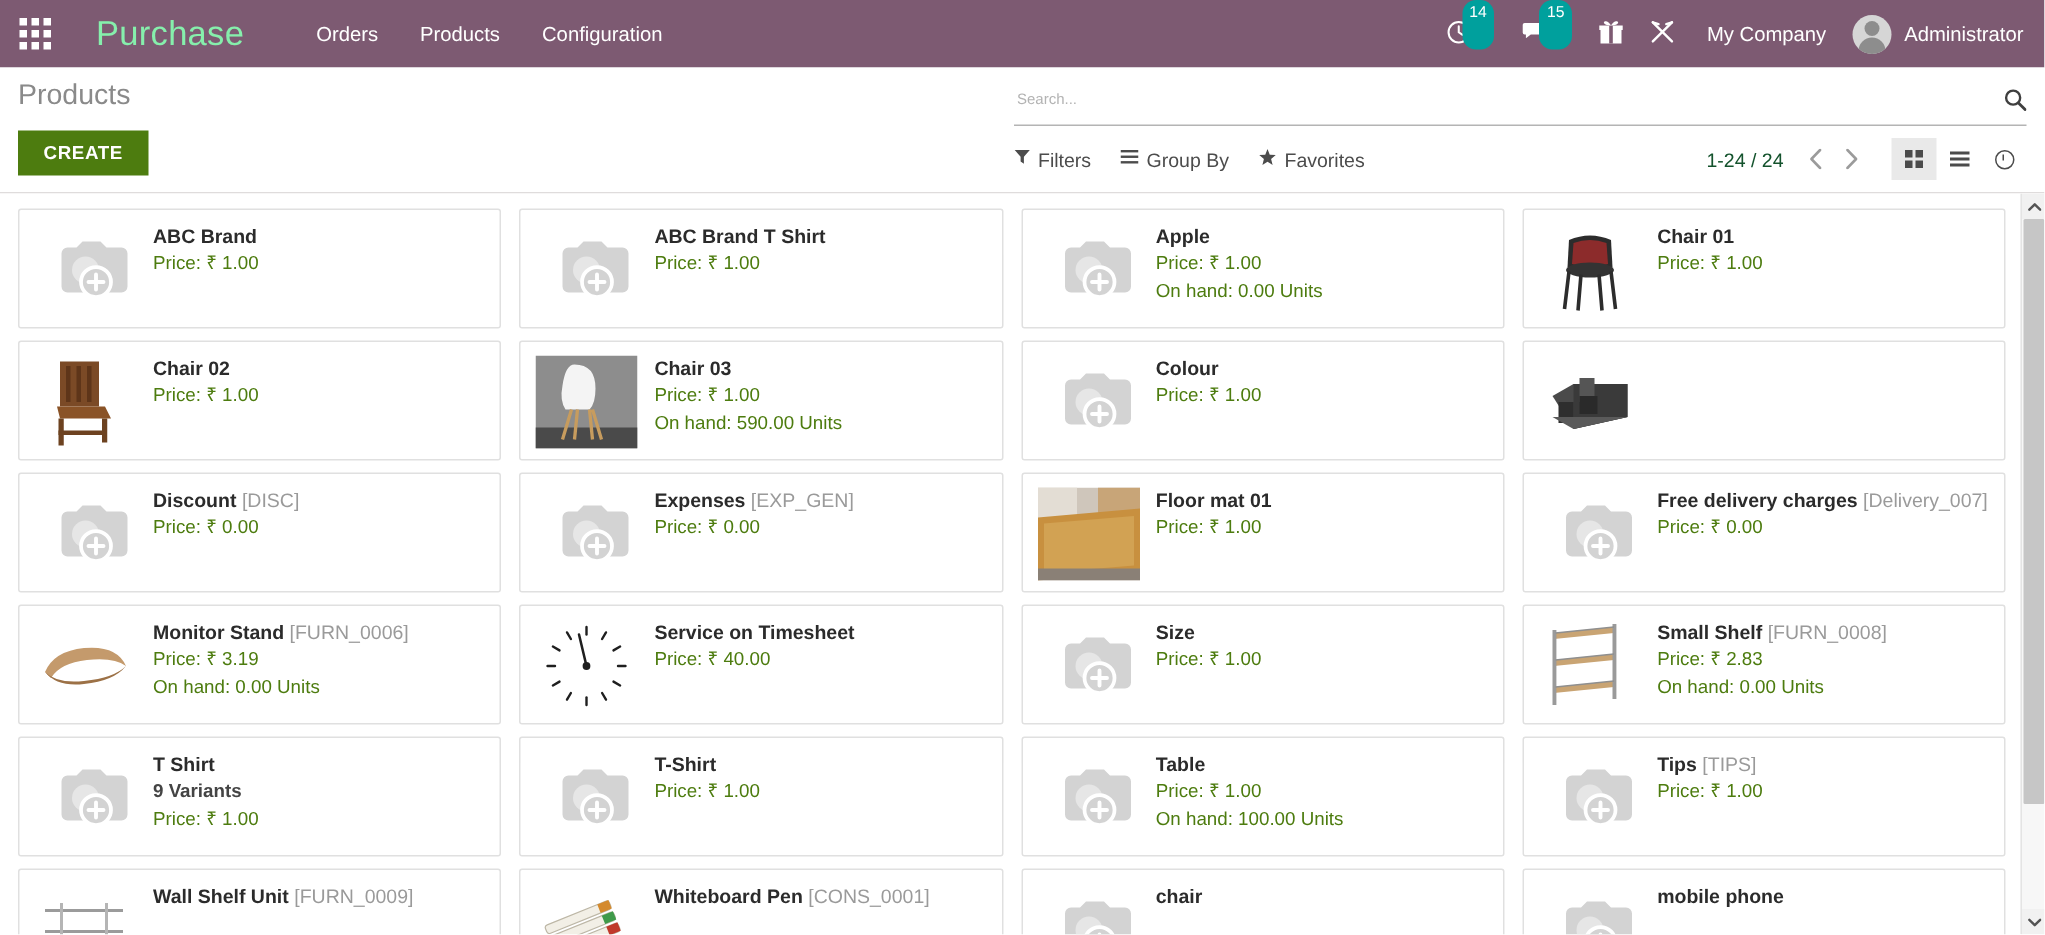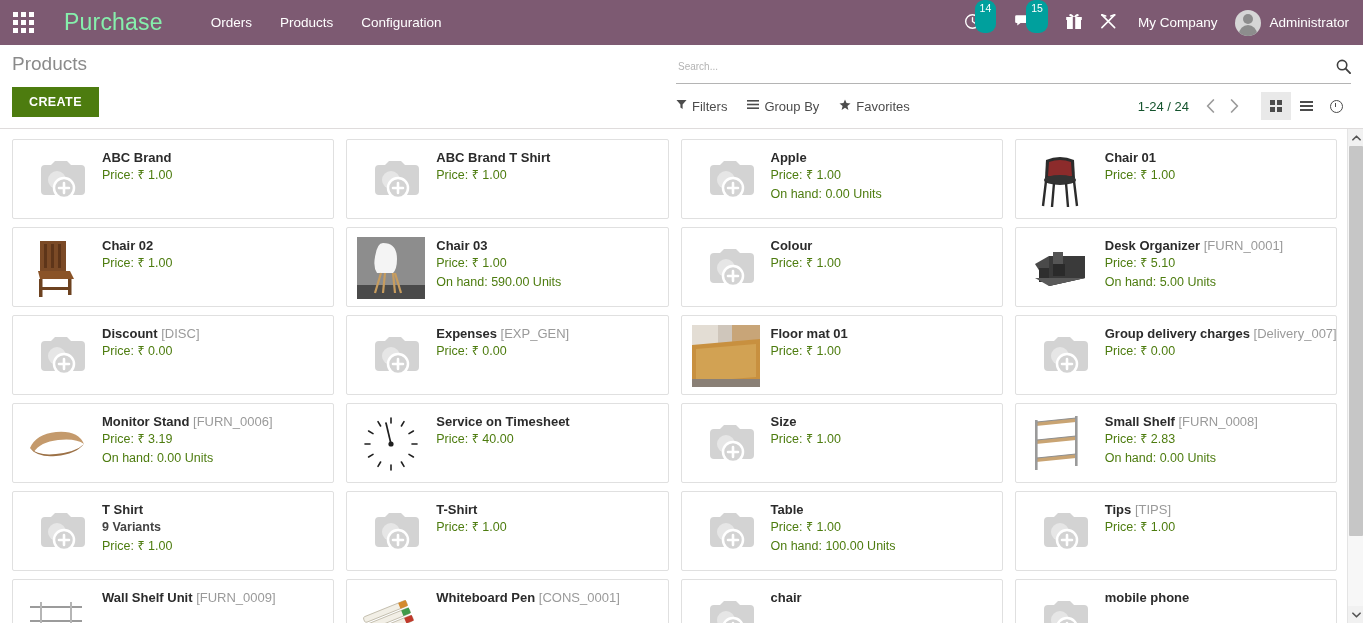--- a/index.html
+++ b/index.html
@@ -602,25 +602,20 @@
         <div class="k-img">
           <svg width="62" height="48" viewBox="0 0 62 48">
         <path d="M6 20 l14 -8 l36 0 l0 22 l-36 8 z" fill="#4a4a4a"></path>
         <path d="M20 12 l36 0 l0 22 l-36 8z" fill="#3a3a3a"></path>
         <rect x="24" y="8" width="10" height="16" fill="#555"></rect>
         <rect x="10" y="24" width="10" height="14" fill="#2e2e2e"></rect>
         <rect x="24" y="20" width="12" height="12" fill="#2a2a2a"></rect>
         <path d="M6 34 l14 8 l36 -8" fill="#5a5a5a"></path>
       </svg>
         </div>
-        <div class="k-body">
-          <div class="k-title"><span>Desk Organizer</span> <span class="k-code">[FURN_0001]</span></div>
-          <div class="k-line">Price: ₹ 5.10</div>
-          <div class="k-line">On hand: 5.00 Units</div>
-        </div>
       </div>
       <div class="k-card">
         <div class="k-img">
           <svg width="60" height="50" viewBox="0 0 60 50">
         <path d="M14 10 h10 l4-4 h12 l4 4 h10 a4 4 0 0 1 4 4 v22 a4 4 0 0 1 -4 4 h-36 a4 4 0 0 1 -4 -4 v-22 a4 4 0 0 1 4 -4z" fill="#d3d3d3"></path>
         <circle cx="30" cy="25" r="9" fill="#e6e6e6"></circle>
         <circle cx="37" cy="33" r="10" fill="#d3d3d3" stroke="#ffffff" stroke-width="2.5"></circle>
         <path d="M37 28 v10 M32 33 h10" stroke="#ffffff" stroke-width="2.6" stroke-linecap="round"></path>
       </svg>
         </div>
@@ -662,21 +657,21 @@
       <div class="k-card">
         <div class="k-img">
           <svg width="60" height="50" viewBox="0 0 60 50">
         <path d="M14 10 h10 l4-4 h12 l4 4 h10 a4 4 0 0 1 4 4 v22 a4 4 0 0 1 -4 4 h-36 a4 4 0 0 1 -4 -4 v-22 a4 4 0 0 1 4 -4z" fill="#d3d3d3"></path>
         <circle cx="30" cy="25" r="9" fill="#e6e6e6"></circle>
         <circle cx="37" cy="33" r="10" fill="#d3d3d3" stroke="#ffffff" stroke-width="2.5"></circle>
         <path d="M37 28 v10 M32 33 h10" stroke="#ffffff" stroke-width="2.6" stroke-linecap="round"></path>
       </svg>
         </div>
         <div class="k-body">
-          <div class="k-title"><span>Group delivery charges</span> <span class="k-code">[Delivery_007]</span></div>
+          <div class="k-title"><span>Free delivery charges</span> <span class="k-code">[Delivery_007]</span></div>
           <div class="k-line">Price: ₹ 0.00</div>
         </div>
       </div>
       <div class="k-card">
         <div class="k-img">
           <svg width="62" height="40" viewBox="0 0 62 40">
         <path d="M4 24 q6 -14 26 -16 q22 -2 28 12 q-8 -6 -26 -4 q-18 2 -24 12z" fill="#c49a6c"></path>
         <path d="M4 24 q8 8 26 6 q20 -2 28 -10 q-8 10 -28 12 q-18 2 -26 -8z" fill="#9c7146"></path>
       </svg>
         </div>

